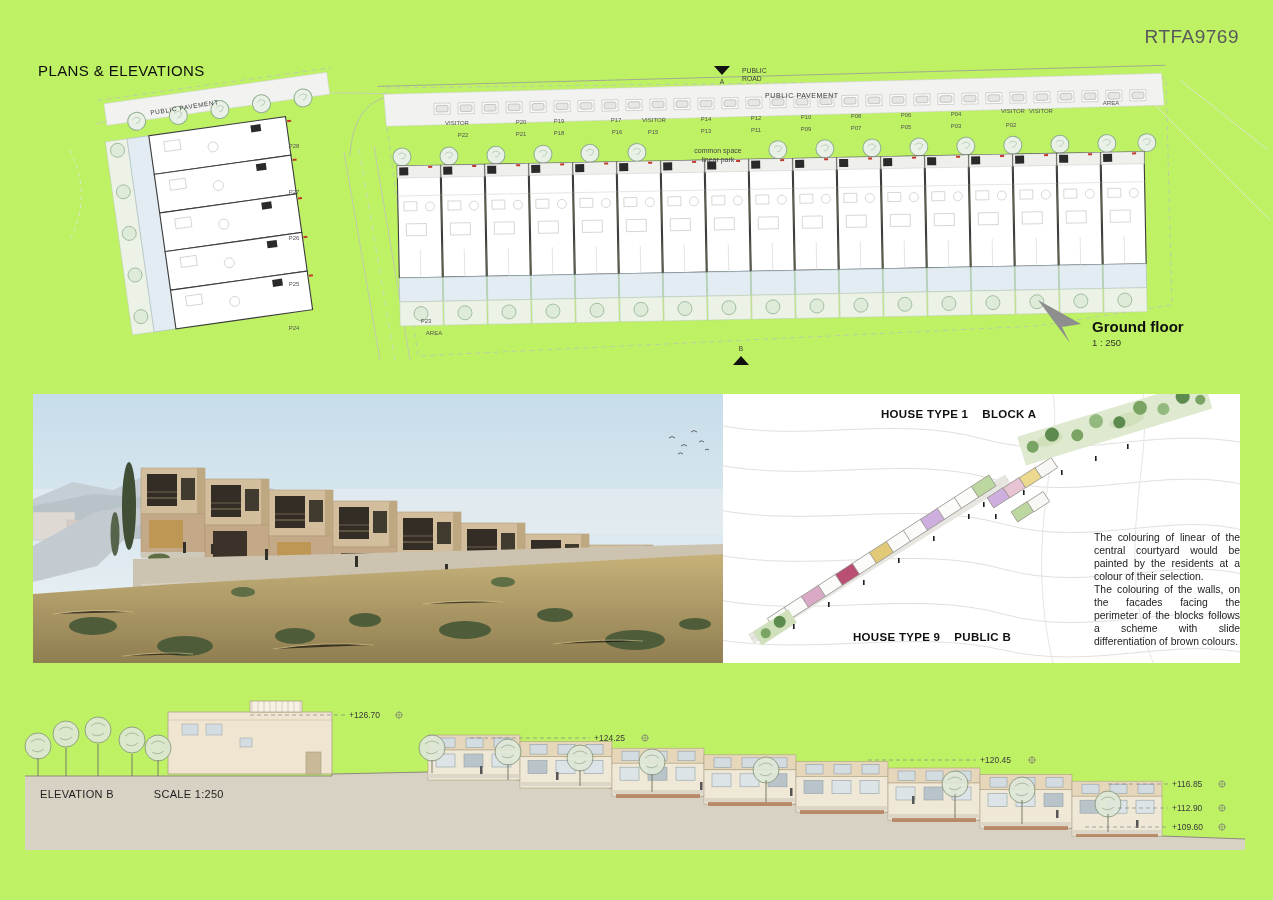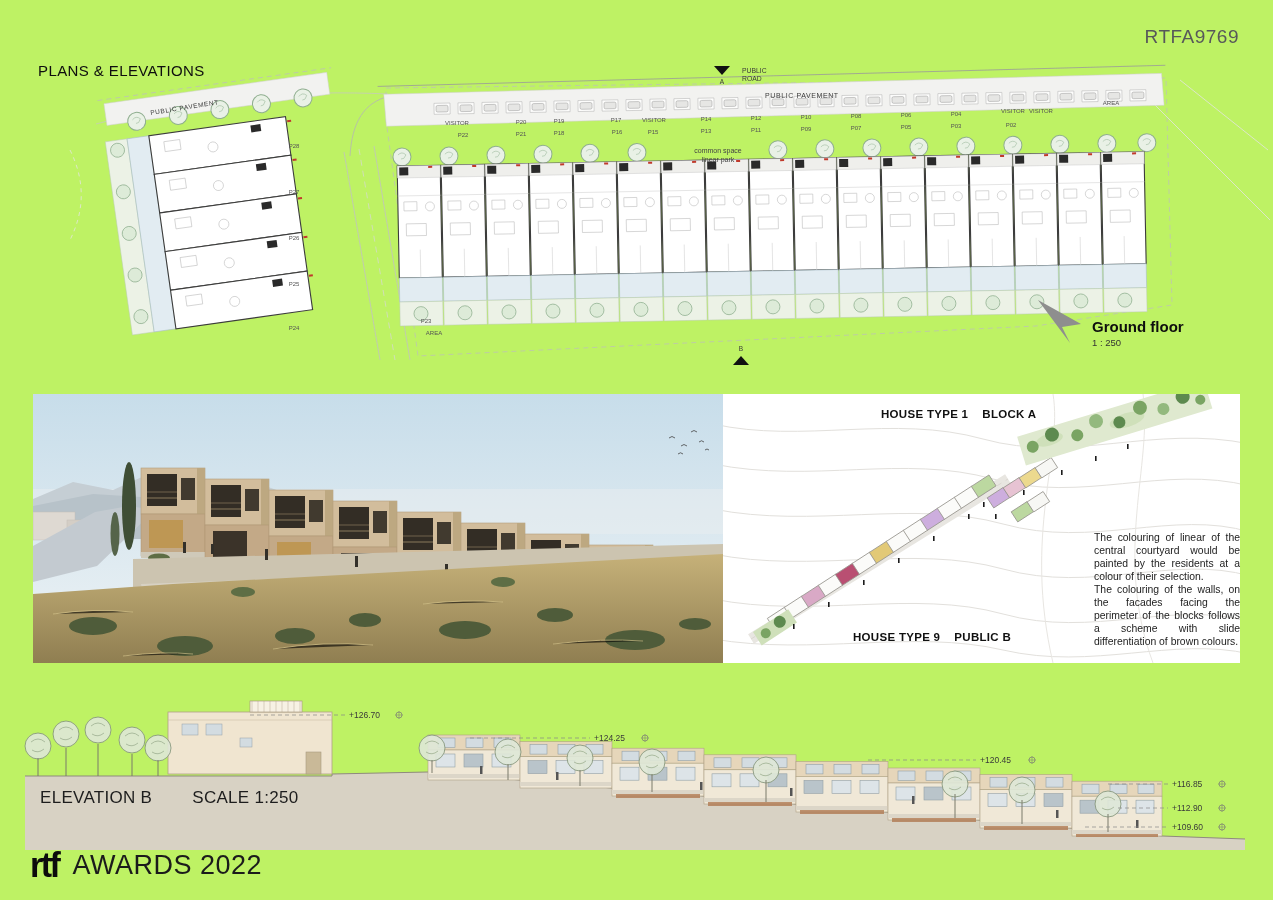--- a/index.html
+++ b/index.html
@@ -13,21 +13,21 @@
   .axon-panel{position:absolute;left:723px;top:394px;width:517px;height:269px;background:#fff;}
   .axon-panel svg{position:absolute;left:0;top:0;}
   .axon-label{position:absolute;font-size:11.5px;font-weight:bold;color:#101010;letter-spacing:.3px;white-space:nowrap;}
   .axon-label .blk{margin-left:14px;}
   .lbl-type1{left:150px;top:14px;padding-left:8px;}
   .lbl-type2{left:130px;top:237px;}
   .axon-note{position:absolute;left:371px;top:137px;width:146px;font-size:10.4px;line-height:1.25;
              color:#222;text-align:justify;}
   .axon-note p{margin:0;}
   .elev-svg{position:absolute;left:0;top:688px;}
-  .elev-caption{position:absolute;left:40px;top:788px;font-size:17px;color:#1d1d1d;letter-spacing:.3px;}
+  .elev-caption{position:absolute;left:40px;top:788px;font-size:11px;color:#1d1d1d;letter-spacing:.3px;}
   .elev-caption .scale{margin-left:40px;}
   .footer{position:absolute;left:30px;top:846px;display:flex;align-items:center;}
   .logo{font-size:34px;font-weight:900;letter-spacing:-2.5px;color:#0c0c0c;transform:scaleY(1.04);}
   .awards{font-size:27px;color:#1b1b1b;margin-left:14px;letter-spacing:.5px;font-weight:400;}
   text{font-family:"Liberation Sans",sans-serif;}
 </style>
 </head>
 <body>
 
 <div class="board">
@@ -576,18 +576,14 @@
         <use href="#lvlmark" xlink:href="#lvlmark" x="1222" y="96"></use>
       <use href="#lvlmark" xlink:href="#lvlmark" x="1222" y="120"></use>
         <use href="#lvlmark" xlink:href="#lvlmark" x="1222" y="139"></use>
     </g>
   </svg>
 
   <div class="elev-caption">
     <span>ELEVATION B</span><span class="scale">SCALE 1:250</span>
   </div>
 
-  <div class="footer">
-    <span class="logo">rtf</span>
-    <span class="awards">AWARDS 2022</span>
-  </div>
 
 </div>
 
 </body></html>

